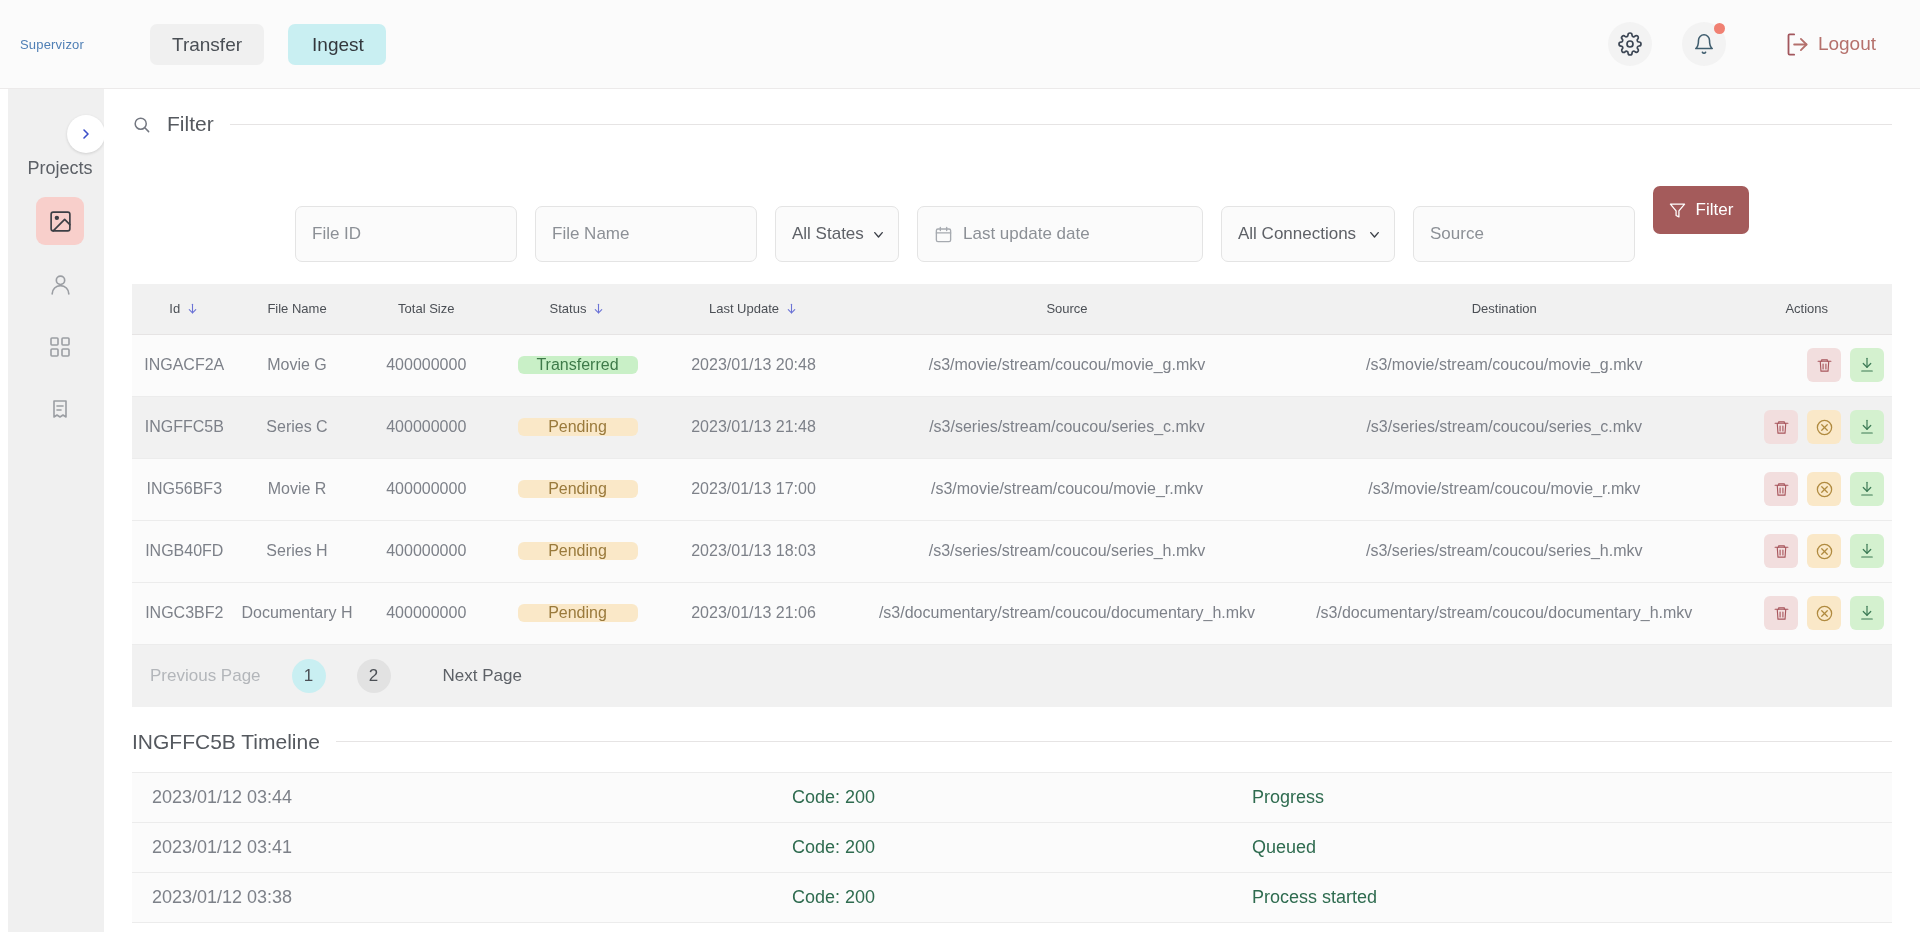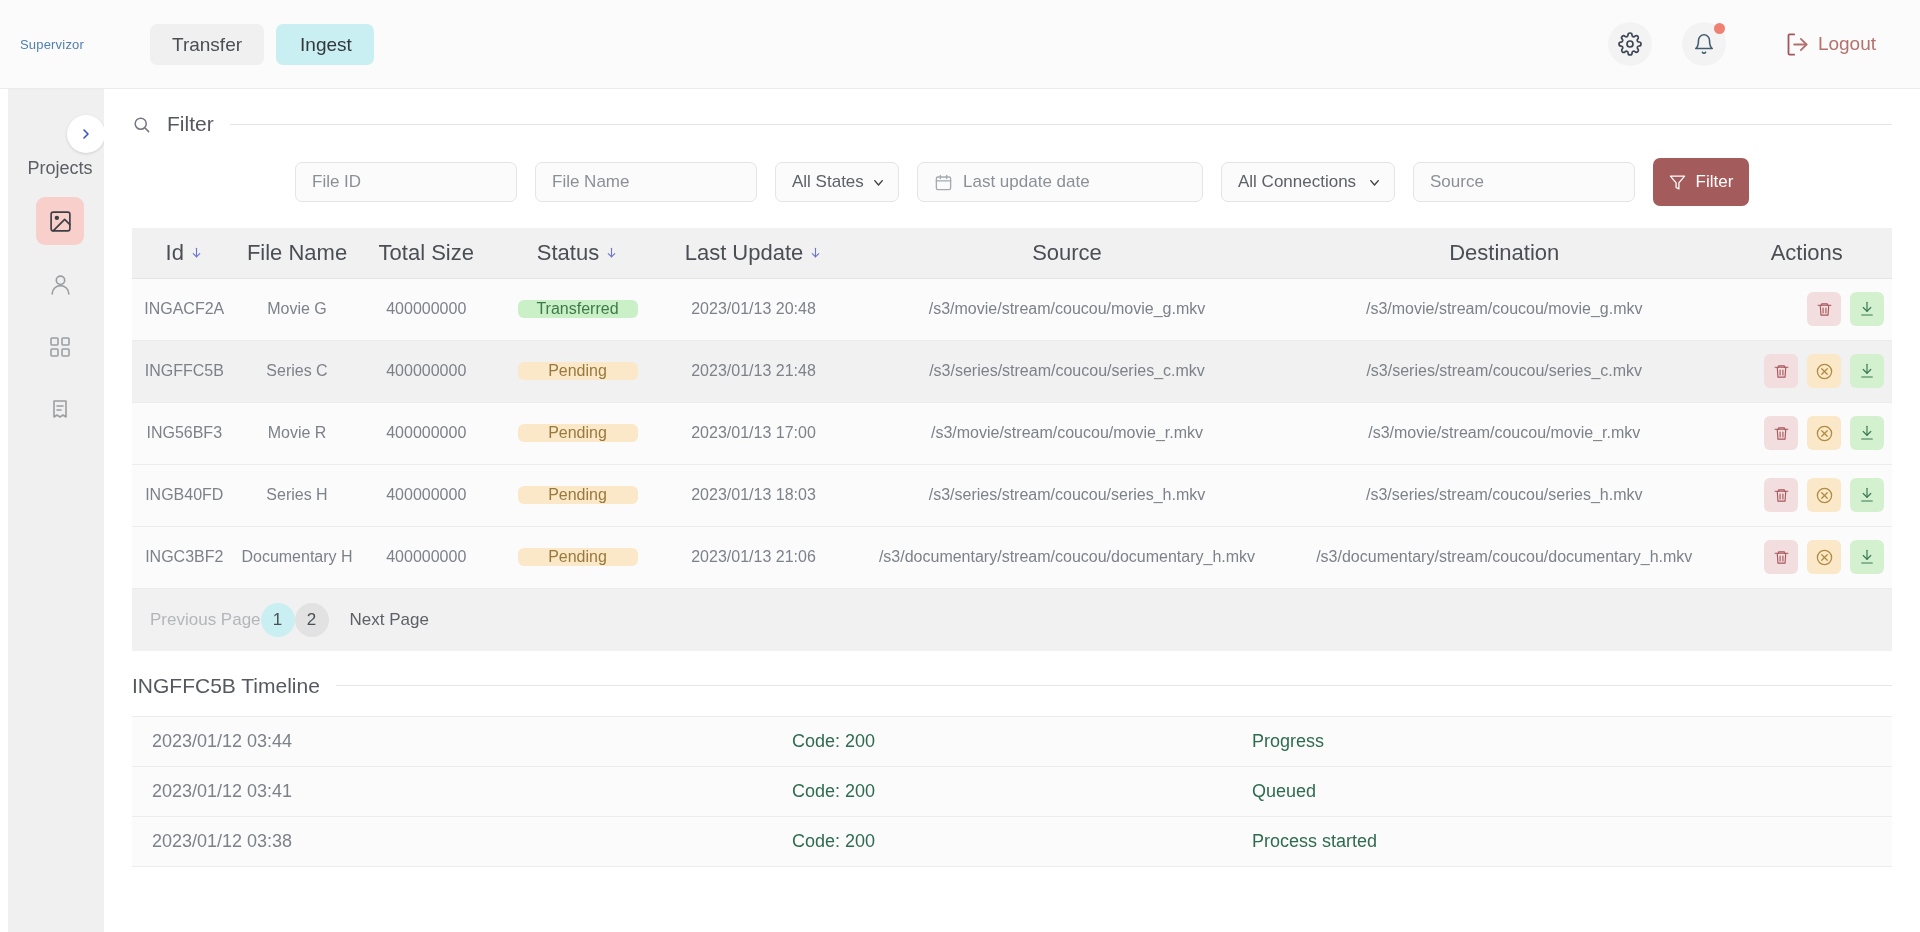--- a/index.html
+++ b/index.html
@@ -14,21 +14,21 @@
   .topbar {
     position: absolute; top: 0; left: 0; width: 1920px; height: 89px;
     background: #fbfbfb;
     border-bottom: 1px solid #eceaea;
     display: flex; align-items: center;
   }
   .brand {
     width: 104px; text-align: center;
     font-size: 13px; color: #4f7fb5; letter-spacing: .2px;
   }
-  .navtabs { display: flex; align-items: flex-start; gap: 12px; margin-left: 46px; }
+  .navtabs { display: flex; align-items: flex-start; gap: 24px; margin-left: 46px; }
   .navtab {
     padding: 11px 22px; border-radius: 7px;
     font-size: 19px; color: #4a4f55; background: #f0f0f0;
     cursor: pointer; line-height: 1;
   }
   .navtab.active { background: #c9eff2; color: #33383d; padding-left: 24px; }
   .topright {
     margin-left: auto; display: flex; align-items: center; gap: 0px;
     padding-right: 44px;
   }
@@ -78,42 +78,42 @@
     padding: 0 28px; margin-top: 23px;
   }
   .section-head .ttl { font-size: 21px; color: #55595f; white-space: nowrap; }
   .section-head .rule { flex: 1; height: 1px; background: #e6e4e4; }
 
   .filters {
     display: flex; align-items: center; gap: 18px;
     padding: 0 28px; margin-top: 22px;
   }
   .fi {
-    height: 40px; border: 1px solid #e4e4e4; border-radius: 7px; background: #fbfbfb;
+    height: 56px; border: 1px solid #e4e4e4; border-radius: 7px; background: #fbfbfb;
     display: flex; align-items: center; padding: 0 16px;
-    font-size: 17px; color: #8c9096;
+    font-size: 17px; color: #8c9096; margin-top: 48px;
   }
   .fi.w-fileid { width: 222px; margin-left: 163px; }
   .fi.w-filename { width: 222px; }
   .fi.w-states { width: 124px; justify-content: space-between; color: #5e6167; padding-right: 12px; }
   .fi.w-date { width: 286px; gap: 10px; }
   .fi.w-conn { width: 174px; justify-content: space-between; color: #5e6167; padding-right: 12px; }
   .fi.w-source { width: 222px; }
   .btn-filter {
     height: 48px; width: 96px; border-radius: 7px; background: #a45b5b;
     display: flex; align-items: center; justify-content: center; gap: 10px;
     color: #fff; font-size: 17px; cursor: pointer; border: none;
   }
 
   
   .tablewrap { margin: 22px 28px 0 28px; }
   table.grid { width: 100%; border-collapse: collapse; table-layout: fixed; }
   table.grid thead th {
     background: #f1f1f1; height: 50px;
-    font-size: 22px; font-weight: normal; color: #4b4f55;
+    font-size: 13px; font-weight: normal; color: #4b4f55;
     border-bottom: 1px solid #e6e4e4;
   }
   table.grid thead th .hdr { display: inline-flex; align-items: center; gap: 6px; }
   table.grid tbody td {
     height: 62px; font-size: 16px; color: #7d8189;
     border-bottom: 1px solid #ececec; text-align: center;
   }
   table.grid tbody tr { background: #fbfbfb; }
   table.grid tbody tr.sel { background: #f1f1f1; }
   .pill {
@@ -127,21 +127,21 @@
     width: 34px; height: 34px; border-radius: 6px;
     display: flex; align-items: center; justify-content: center; cursor: pointer;
   }
   .act.del { background: #f2dede; }
   .act.cancel { background: #fae8c8; }
   .act.dl { background: #d4f1cf; }
 
   
   .pager {
     background: #f1f1f1; height: 62px; display: flex; align-items: center;
-    gap: 0; padding-left: 18px; font-size: 17px;
+    gap: 31px; padding-left: 18px; font-size: 17px;
   }
   .pg-prev { color: #b3b6ba; cursor: pointer; }
   .pg-next { color: #5d6167; cursor: pointer; margin-left: 21px; }
   .pg-num {
     width: 34px; height: 34px; border-radius: 50%;
     display: flex; align-items: center; justify-content: center;
     font-size: 17px; color: #4b4f55; cursor: pointer; background: #e2e2e2;
   }
   .pg-num.active { background: #c9eff2; }
 

